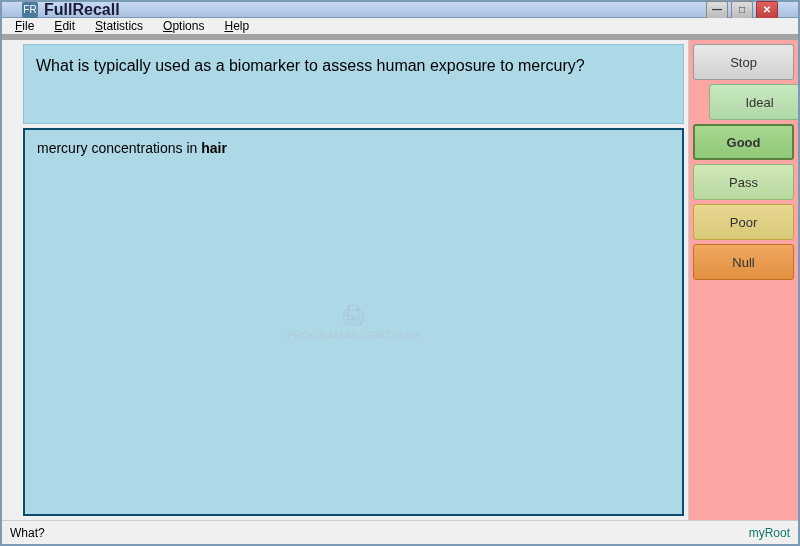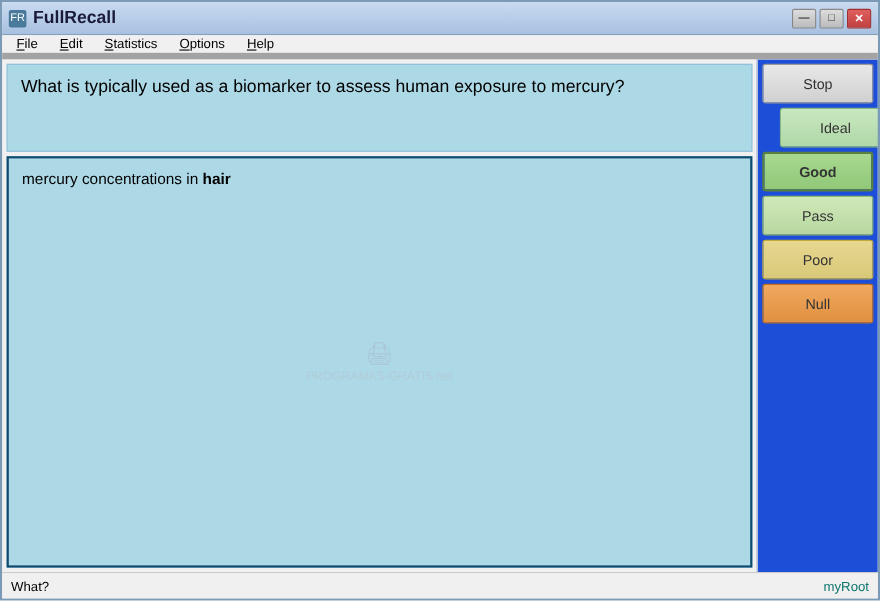--- a/index.html
+++ b/index.html
@@ -14,25 +14,25 @@
     .window {
       width: 800px;
       height: 546px;
       background: #f0f0f0;
       border: 2px solid #7a9ab5;
       display: flex;
       flex-direction: column;
     }
     .title-bar {
       background: linear-gradient(to bottom, #c8daf0, #a8c0e0);
-      height: 30px;
+      height: 16px;
       display: flex;
       align-items: center;
       justify-content: space-between;
-      padding: 0 6px;
+      padding: 0 20px;
       border-bottom: 1px solid #7a9ab5;
       flex-shrink: 0;
     }
     .title-bar-left {
       display: flex;
       align-items: center;
       gap: 6px;
     }
     .app-icon {
       width: 16px;
@@ -97,20 +97,21 @@
     .main-area {
       display: flex;
       flex: 1;
       overflow: hidden;
     }
     .content-area {
       flex: 1;
       display: flex;
       flex-direction: column;
       background: #f0f0f0;
+      padding-left: 17px;
     }
     .question-box {
       background: #add8e6;
       border: 1px solid #90c0d8;
       margin: 4px;
       padding: 10px 12px;
       min-height: 80px;
       font-size: 16px;
       color: #000;
       line-height: 1.4;
@@ -144,21 +145,21 @@
       white-space: nowrap;
     }
     .watermark-icon {
       font-size: 20px;
       display: block;
       margin-bottom: 2px;
       color: rgba(170,190,205,0.7);
     }
     .sidebar {
       width: 110px;
-      background: #1d4ed8;
+      background: #fca5a5;
       display: flex;
       flex-direction: column;
       padding: 4px;
       gap: 4px;
       border-left: 1px solid #ccc;
       flex-shrink: 0;
     }
     .grade-btn {
       width: 100%;
       height: 36px;

